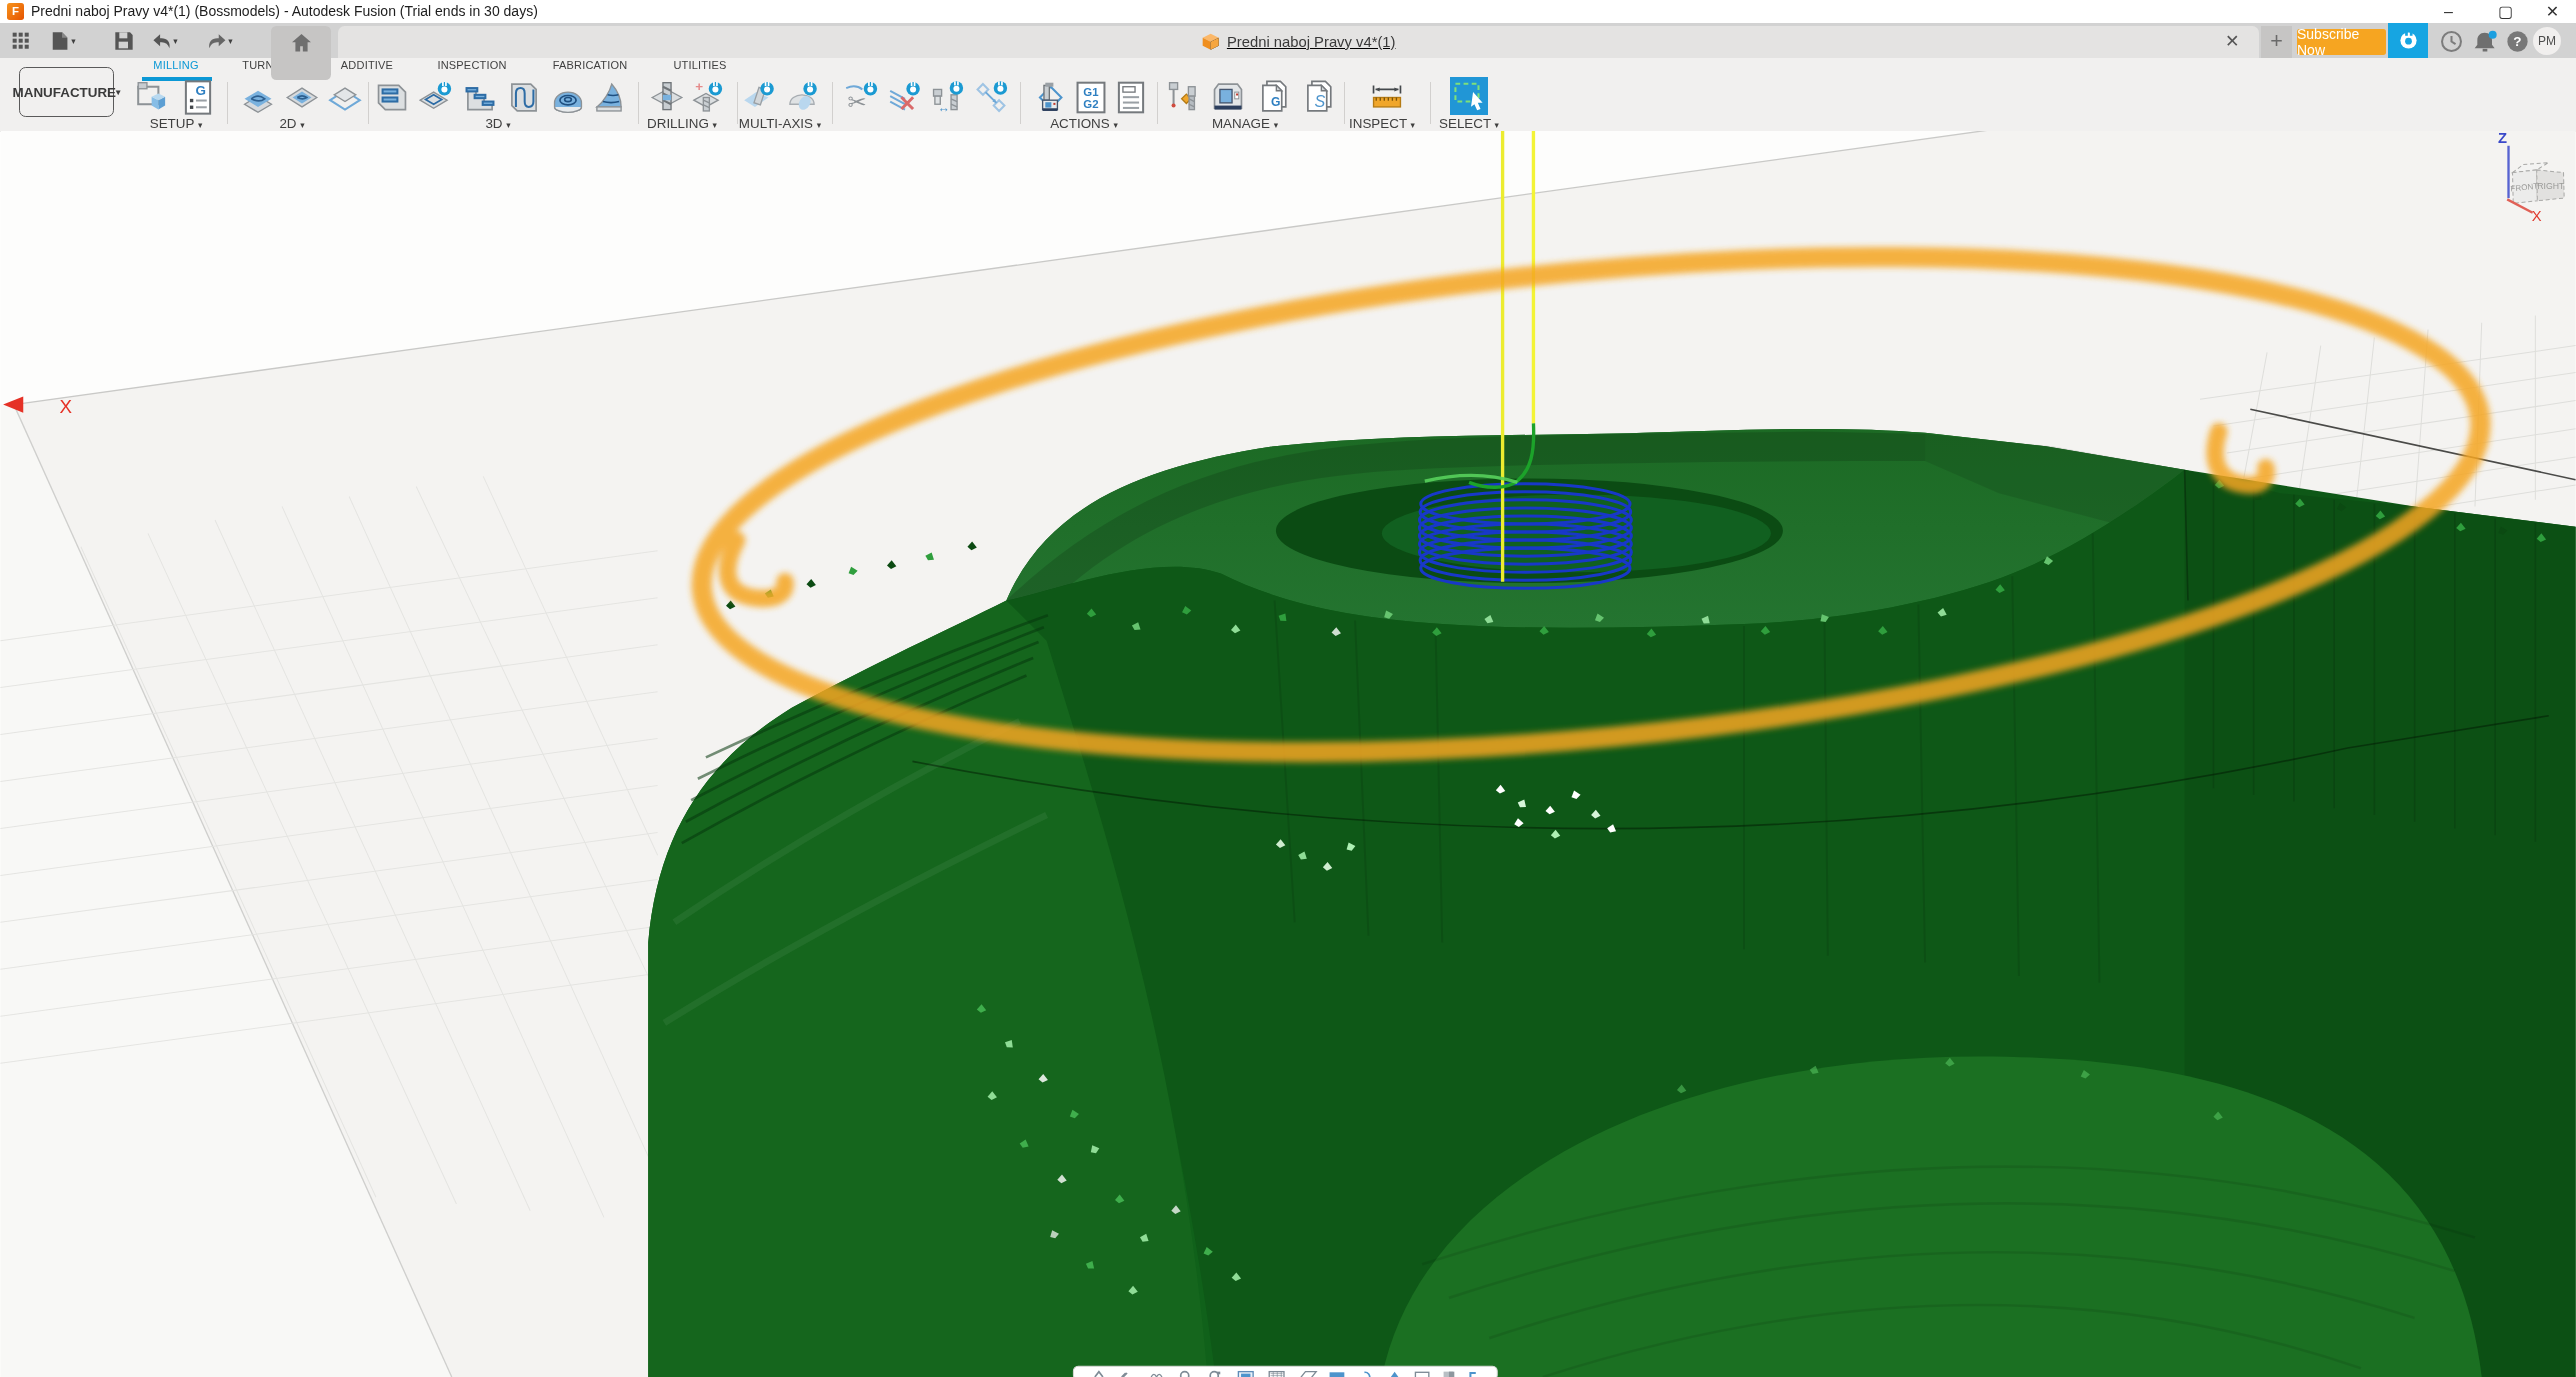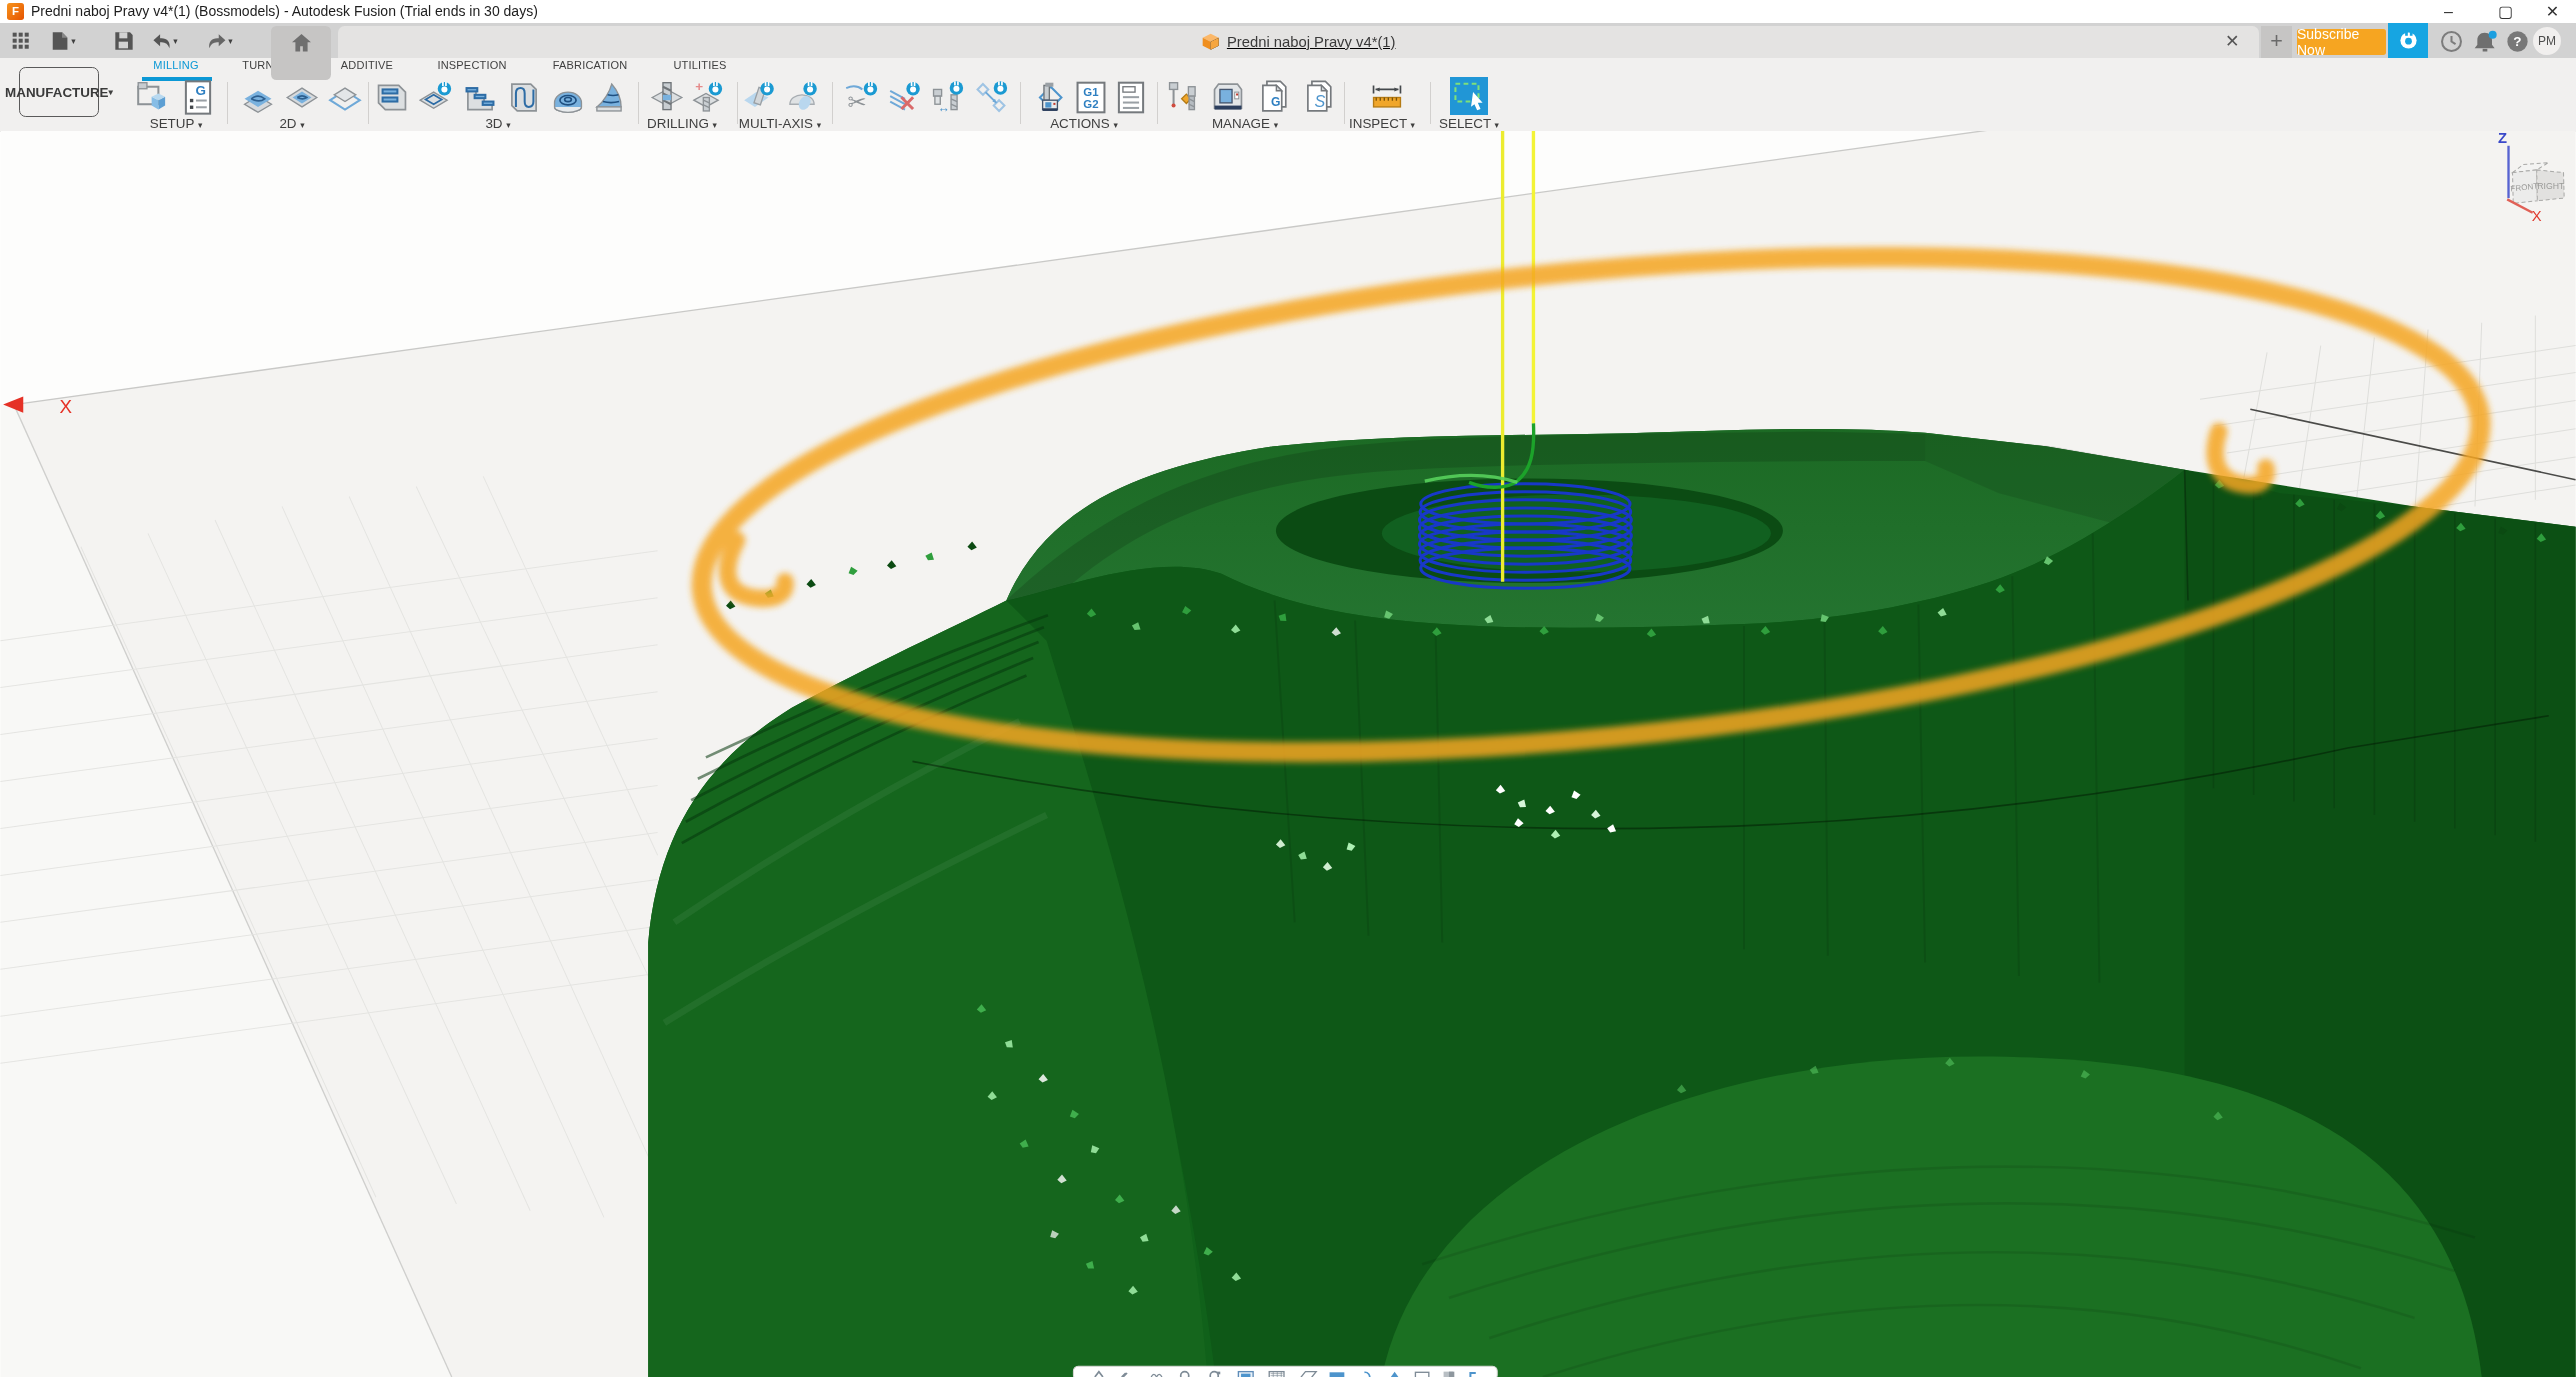--- a/index.html
+++ b/index.html
@@ -28,21 +28,21 @@
   .newtab{position:absolute;left:2261px;top:2.7px;width:31px;height:32px;background:#c6c5c4;color:#6a6a6a;
        font-size:21.5px;display:flex;align-items:center;justify-content:center;}
   .subscribe{position:absolute;left:2297px;top:6px;width:89px;height:25.5px;background:#f6a521;color:#fff;
        font-size:14px;border-radius:2.7px;display:flex;align-items:center;justify-content:center;}
   .plug-tile{position:absolute;left:2388px;top:0;width:40px;height:35px;background:#16a5e2;display:flex;align-items:center;justify-content:center;}
   .circ-ic{position:absolute;top:6.7px;width:23px;height:23px;}
   .avatar{position:absolute;left:2533px;top:4px;width:28px;height:28px;border-radius:50%;background:#f1efee;
        color:#4e4e4e;font-size:12px;display:flex;align-items:center;justify-content:center;}
   
   .ribbon{position:absolute;left:0;top:58px;width:2576px;height:74px;background:#f1f0ef;border-bottom:0.7px solid #d5d3d1;box-sizing:border-box;}
-  .ws-btn{position:absolute;left:19px;top:9.4px;width:80px;height:50px;border:1.3px solid #5a5a5a;border-radius:6.7px;
+  .ws-btn{position:absolute;left:19px;top:9.4px;width:95px;height:50px;border:1.3px solid #5a5a5a;border-radius:6.7px;
        color:#3a3a3a;font-size:13.4px;font-weight:bold;display:flex;align-items:center;justify-content:center;gap:0;background:transparent;}
   .rtab{position:absolute;top:1.3px;transform:translateX(-50%);font-size:11px;color:#3f3f3f;letter-spacing:0.2px;}
   .rtab.active{color:#0b98d5;}
   .rtab-underline{position:absolute;left:142px;top:19px;width:70px;height:4px;background:#0b98d5;}
   .group-label{position:absolute;top:58px;transform:translateX(-50%);font-size:13.4px;color:#3f3f3f;white-space:nowrap;}
   .caret{font-size:8.7px;color:#3f3f3f;}
   .gsep{position:absolute;top:24px;width:0.7px;height:42px;background:#d2d0ce;}
   .ricon{position:absolute;top:21.5px;width:35px;height:35px;transform:translateX(-50%);}
   .sel-tile{position:absolute;left:1450px;top:19px;width:38px;height:38px;transform:none;}
   

